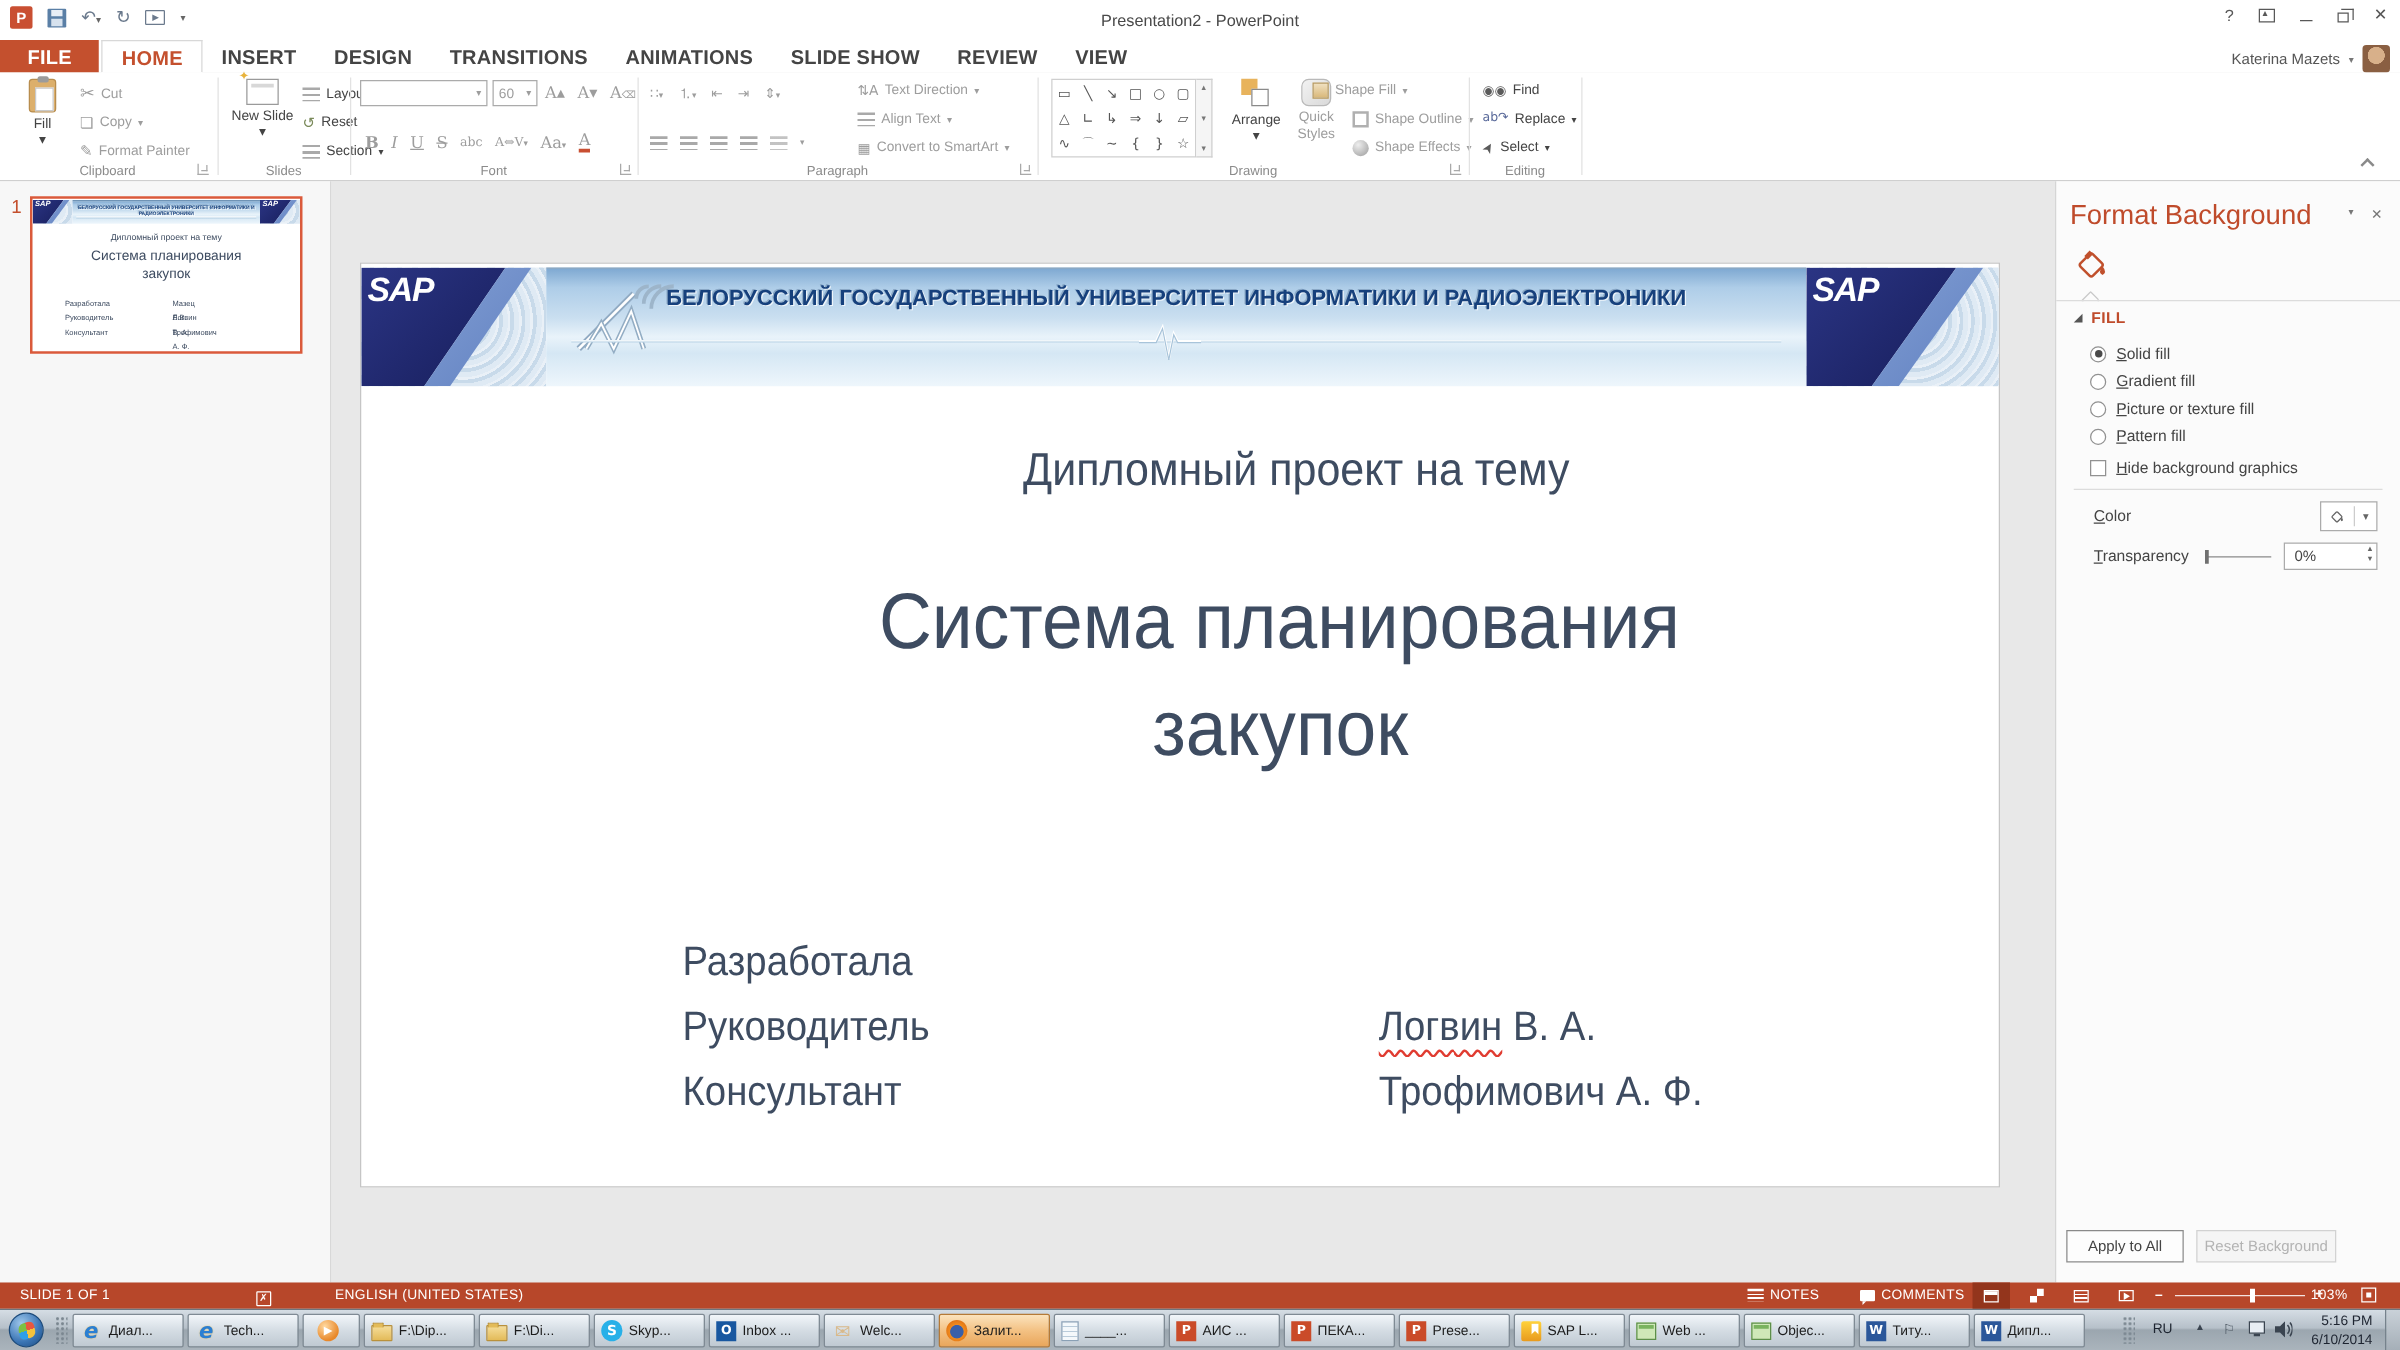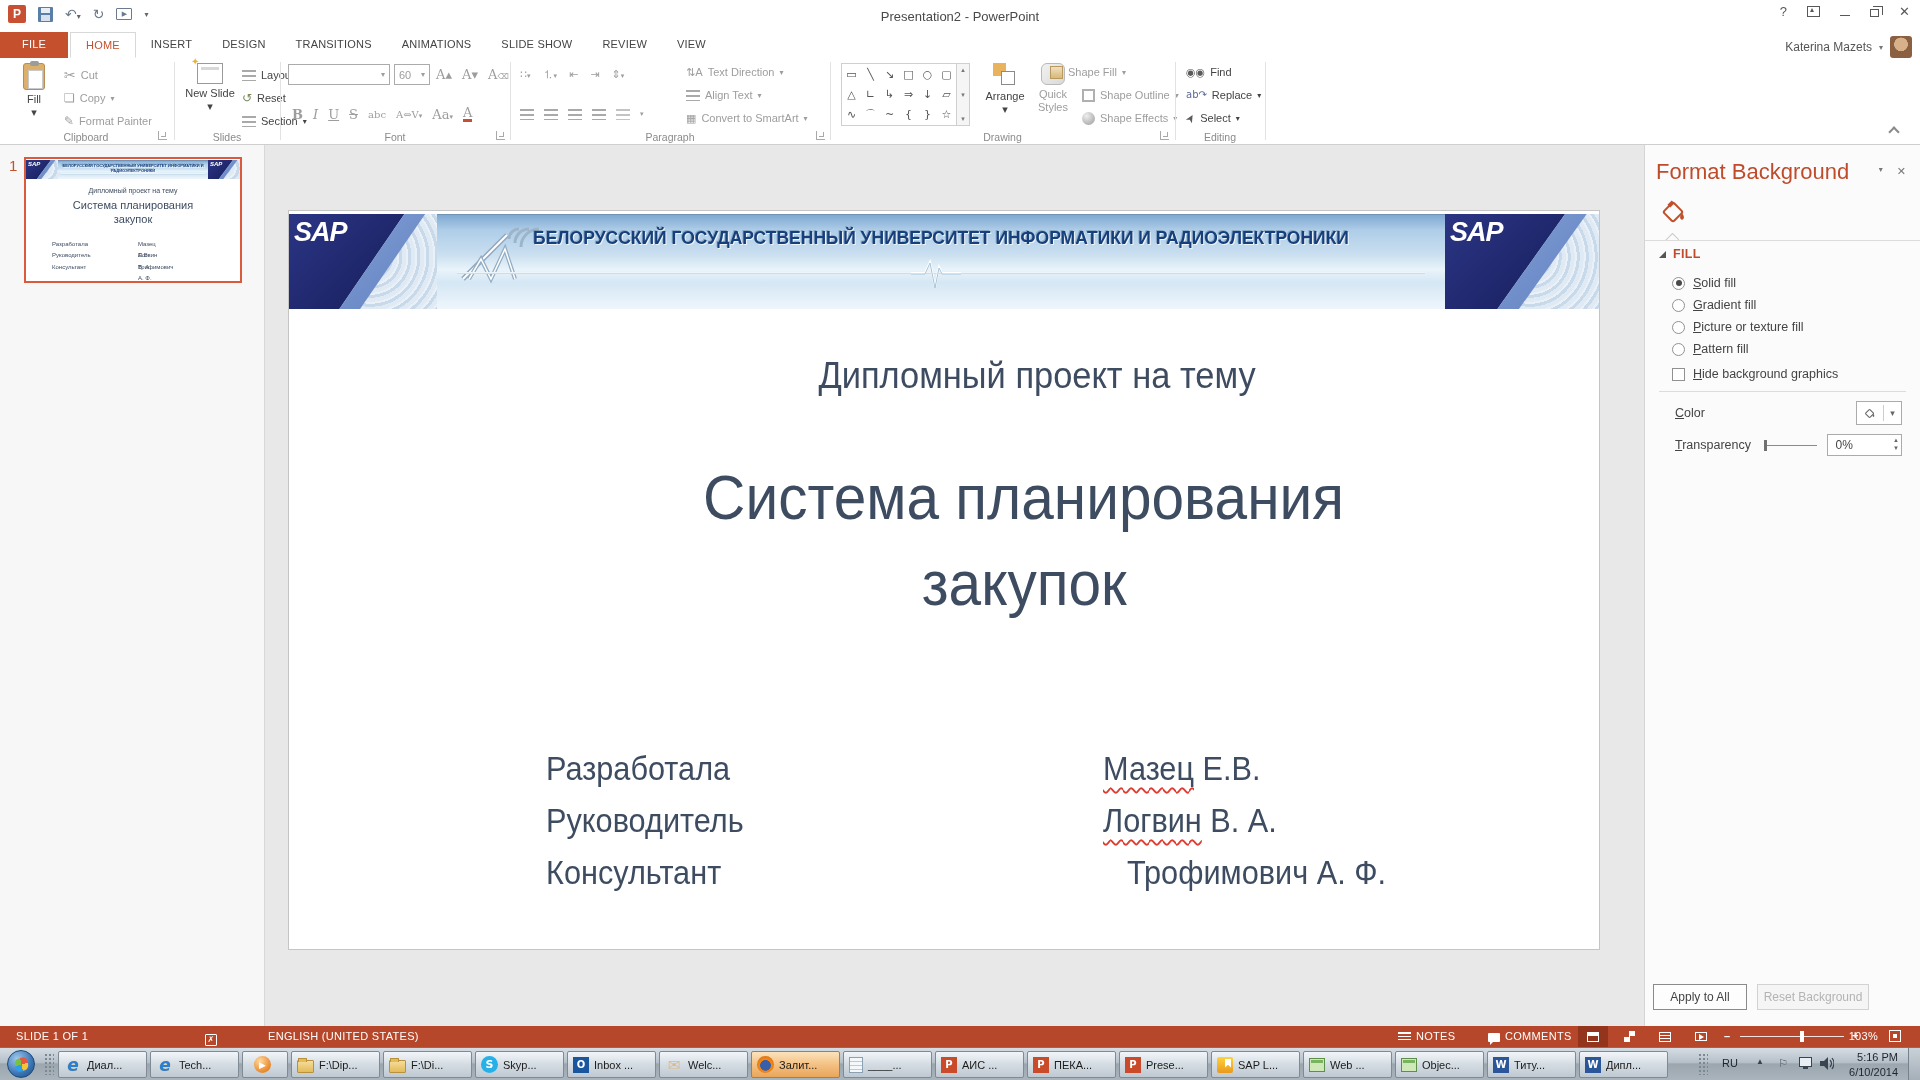--- a/index.html
+++ b/index.html
@@ -19,21 +19,21 @@
   .apptitle{position:absolute;top:9px;left:0;right:0;text-align:center;font-size:13px;color:#494949;}
   .winbtns{position:absolute;right:10px;top:4px;display:flex;gap:20px;align-items:center;color:#585858;font-size:13px;}
   .ic-ribopts{width:13px;height:11px;border:1px solid #585858;position:relative;}
   .ic-ribopts::after{content:'▴';position:absolute;top:-2px;left:2px;font-size:8px;color:#585858;}
   .ic-min{width:10px;height:1px;background:#585858;margin-top:8px;}
   .ic-restore{width:9px;height:8px;border:1px solid #585858;position:relative;margin-top:3px;}
   .ic-restore::before{content:'';position:absolute;top:-4px;left:2px;width:9px;height:8px;border:1px solid #585858;border-bottom:none;border-left:none;}
 
   
   .tabrow{position:absolute;top:32px;left:0;right:0;height:26px;background:#fff;display:flex;align-items:stretch;}
-  .tab{padding:6px 15px 5px;font-size:11px;color:#444;cursor:default;letter-spacing:.2px;}
+  .tab{padding:6px 15px 5px;font-size:16px;color:#444;cursor:default;letter-spacing:.2px;font-weight:bold;}
   .tab.file{background:#c4502e;color:#fff;padding:6px 22px 5px;margin-right:2px;}
   .tab.active{color:#c4502e;border:1px solid #d8d8d8;border-bottom:1px solid #fff;}
   .userchip{position:absolute;right:8px;top:36px;display:flex;align-items:center;gap:7px;font-size:12px;color:#555;}
   .avatar{width:22px;height:22px;border-radius:3px;background:radial-gradient(circle at 50% 38%,#d8b08a 0 38%,#8a5f42 40% 100%);}
   .dd{font-size:8px;color:#777;}
 
   
   .ribbon{position:absolute;top:58px;left:0;right:0;height:87px;background:#fff;border-bottom:1px solid #cfcfcf;font-size:11px;color:#444;}
   .gsep{position:absolute;top:4px;bottom:4px;width:1px;background:#e2e2e2;}
   .glabel{position:absolute;bottom:1px;font-size:10.5px;color:#8b8b8b;text-align:center;}
@@ -460,29 +460,28 @@
         <span class="condensed">Дипломный проект на тему</span>
       </div>
       <div class="sl-title" style="left:160px;top:243px;width:1150px;font-size:63px;line-height:1.37;">
         <span class="condensed">Система планирования</span><br>
         <span class="condensed">закупок</span>
       </div>
 
       <div class="credits" style="left:257px;top:532px;width:960px;font-size:33px;line-height:52px;">
         <div class="credit-row">
           <span class="condensedL">Разработала</span>
-          <span class="credit-name" style="left:557px;"><span class="condensedL"><span class="misspell">Мазец</span> <span>Е.В.</span></span></span>
         </div>
         <div class="credit-row">
           <span class="condensedL">Руководитель</span>
           <span class="credit-name" style="left:557px;"><span class="condensedL"><span class="misspell">Логвин</span> <span>В. А.</span></span></span>
         </div>
         <div class="credit-row">
           <span class="condensedL">Консультант</span>
-          <span class="credit-name" style="left:581px;text-align:right;"><span class="condensedL"><span>Трофимович</span> <span>А. Ф.</span></span></span>
+          <span class="credit-name" style="left:557px;text-align:right;"><span class="condensedL"><span>Трофимович</span> <span>А. Ф.</span></span></span>
         </div>
       </div>
     </div>
   </div>
 
   <div class="pane">
     <div class="pane-title">Format Background</div>
     <div class="pane-ctrl" style="right:14px;">
       <span class="dd">▾</span>
       <span>✕</span>

